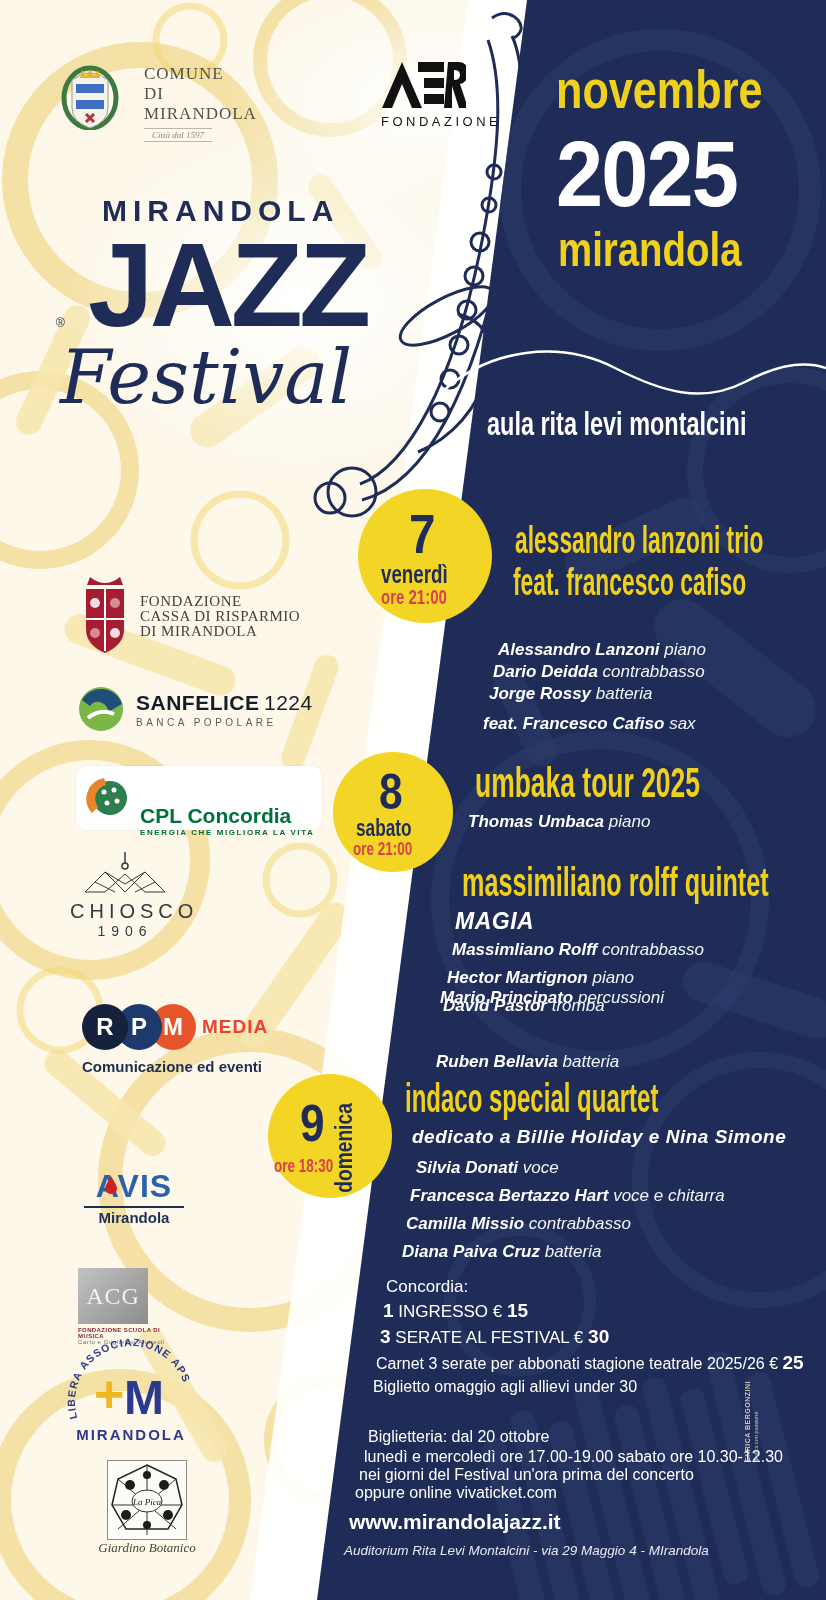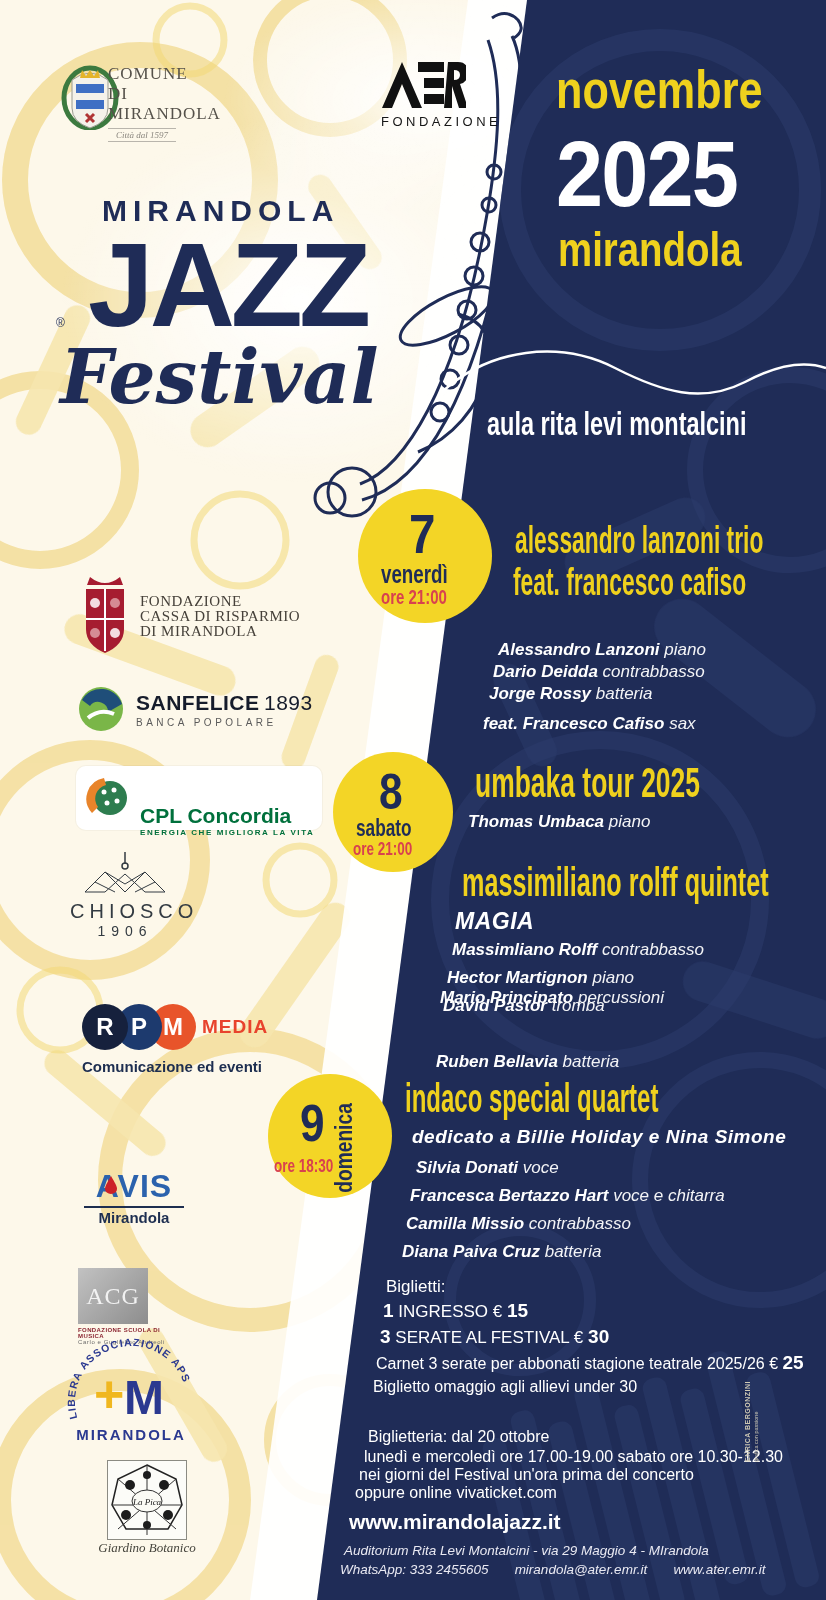--- a/index.html
+++ b/index.html
@@ -152,42 +152,42 @@
   </svg>
 
   <svg class="abs" width="60" height="72" style="left:60px;top:58px;">
     <ellipse cx="30" cy="40" rx="26" ry="30" fill="none" stroke="#3c7a3f" stroke-width="5"></ellipse>
     <path d="M 12,22 Q 30,8 48,22 L 48,50 Q 48,64 30,70 Q 12,64 12,50 Z" fill="#f5f2ea" stroke="#9a9a90" stroke-width="1"></path>
     <rect x="16" y="26" width="28" height="9" fill="#3f6fc4"></rect>
     <rect x="16" y="42" width="28" height="9" fill="#3f6fc4"></rect>
     <path d="M 22,12 l 4,6 4,-6 4,6 4,-6 2,8 h -20 Z" fill="#e4b42a"></path>
     <path d="M 26,56 l 8,8 M 34,56 l -8,8" stroke="#b03434" stroke-width="3"></path>
   </svg>
-  <div class="abs" style="left:108px;top:64px;font-family:'Liberation Serif',serif;color:#55514a;">
+  <div class="abs" style="left:108px;top:64px;font-family:'Liberation Serif',serif;color:#55514a;padding-left:36px;">
     <div style="font-size:17px;letter-spacing:1px;">COMUNE</div>
     <div style="font-size:17px;letter-spacing:1px;">DI</div>
     <div style="font-size:17px;letter-spacing:1px;">MIRANDOLA</div>
     <div style="font-size:9px;font-style:italic;color:#8a867e;margin-top:4px;border-top:1px solid #b9b5ac;border-bottom:1px solid #b9b5ac;padding:1px 8px;display:inline-block;">Città dal 1597</div>
   </div>
 
   <div class="abs" style="left:381px;top:58px;width:86px;text-align:center;">
     <svg width="84" height="50">
       <polygon points="0,50 20,4 40,50 30,50 20,26 10,50" fill="#111"></polygon>
       <rect x="36" y="4" width="26" height="10" fill="#111"></rect>
       <rect x="42" y="20" width="20" height="10" fill="#111"></rect>
       <rect x="42" y="36" width="20" height="10" fill="#111"></rect>
       <path d="M 66,4 h 10 q 10,0 10,11 q 0,9 -8,11 l 8,24 h -9 l -7,-22 v 22 h -8 Z M 72,12 v 10 q 6,0 6,-5 q 0,-5 -6,-5 Z" fill="#111"></path>
     </svg>
     <div style="font-size:13px;letter-spacing:3.5px;color:#161616;margin-top:2px;">FONDAZIONE</div>
   </div>
 
   <div class="abs navy" style="left:102px;top:194px;font-size:30px;font-weight:900;letter-spacing:6px;">MIRANDOLA</div>
   <div class="abs navy" style="left:88px;top:226px;font-size:118px;font-weight:900;letter-spacing:-4px;line-height:1;">JAZZ</div>
   <div class="abs navy" style="left:56px;top:316px;font-size:12px;">®</div>
-  <div class="abs navy" style="left:60px;top:340px;font-family:'DejaVu Serif',serif;font-style:italic;font-weight:700;font-size:74px;line-height:1;">Festival</div>
+  <div class="abs navy" style="left:60px;top:340px;font-family:'DejaVu Serif',serif;font-style:italic;font-weight:400;font-size:74px;line-height:1;">Festival</div>
 
   <div class="abs" style="left:556px;top:58px;">
     <span class="cx yellow-t" style="transform:scaleX(.8);font-size:54px;font-weight:800;">novembre</span>
   </div>
   <div class="abs" style="left:556px;top:122px;">
     <span class="cx white-t" style="transform:scaleX(.92);font-size:92px;font-weight:800;letter-spacing:-2px;">2025</span>
   </div>
   <div class="abs" style="left:558px;top:222px;">
     <span class="cx yellow-t" style="transform:scaleX(.8);font-size:48px;font-weight:800;">mirandola</span>
   </div>
@@ -268,44 +268,39 @@
   <div class="abs perf" style="left:410px;top:1186px;">
     <b>Francesca Bertazzo Hart</b> <span class="role">voce e chitarra</span>
   </div>
   <div class="abs perf" style="left:406px;top:1214px;">
     <b>Camilla Missio</b> <span class="role">contrabbasso</span>
   </div>
   <div class="abs perf" style="left:402px;top:1242px;">
     <b>Diana Paiva Cruz</b> <span class="role">batteria</span>
   </div>
 
-  <div class="abs tix" style="left:386px;top:1277px;">Biglietti:</div>
+  <div class="abs tix" style="left:386px;top:1277px;">Concordia:</div>
   <div class="abs tix" style="left:383px;top:1300px;">
     <b>1</b> <span>INGRESSO €</span> <b>15</b>
   </div>
   <div class="abs tix" style="left:380px;top:1326px;">
     <b>3</b> <span>SERATE AL FESTIVAL  €</span> <b>30</b>
   </div>
   <div class="abs tix" style="left:376px;top:1352px;font-size:16px;">
     <span>Carnet 3 serate per abbonati stagione teatrale 2025/26 €</span> <b>25</b>
   </div>
   <div class="abs tix" style="left:373px;top:1378px;font-size:16px;">Biglietto omaggio agli allievi under 30</div>
 
   <div class="abs tix" style="left:368px;top:1428px;font-size:16px;">Biglietteria: dal 20 ottobre</div>
   <div class="abs tix" style="left:364px;top:1448px;font-size:16px;">lunedì e mercoledì ore 17.00-19.00 sabato ore 10.30-12.30</div>
   <div class="abs tix" style="left:359px;top:1466px;font-size:16px;">nei giorni del Festival un'ora prima del concerto</div>
   <div class="abs tix" style="left:355px;top:1484px;font-size:16px;">oppure online vivaticket.com</div>
   <div class="abs white-t" style="left:349px;top:1510px;font-size:21px;font-weight:800;">www.mirandolajazz.it</div>
 
   <div class="abs footer-line" style="left:344px;top:1543px;">Auditorium Rita Levi Montalcini - via 29 Maggio 4 - MIrandola</div>
-  <div class="abs" style="left:340px;top:1562px;display:flex;gap:26px;">
-    <span class="footer-line">WhatsApp: 333 2455605</span>
-    <span class="footer-line">mirandola@ater.emr.it</span>
-    <span class="footer-line">www.ater.emr.it</span>
-  </div>
 
   <div class="abs credit" style="left:744px;top:1462px;">
     <div style="font-size:7px;font-weight:700;letter-spacing:.5px;">ENRICA BERGONZINI</div>
     <div style="font-size:5.5px;">grafica con passione</div>
   </div>
 
   <div class="abs" style="left:80px;top:575px;display:flex;align-items:center;gap:10px;">
     <svg width="50" height="82">
       <path d="M 6,14 h 38 v 40 q 0,16 -19,24 q -19,-8 -19,-24 Z" fill="#a61c30"></path>
       <line x1="25" y1="14" x2="25" y2="76" stroke="#fff" stroke-width="2"></line>
@@ -325,21 +320,21 @@
 
   <div class="abs" style="left:78px;top:686px;display:flex;align-items:center;gap:12px;">
     <svg width="46" height="46">
       <circle cx="23" cy="23" r="22" fill="#7ab648"></circle>
       <path d="M 4,14 A 22,22 0 0 1 44,18 L 30,26 A 10,10 0 0 0 12,20 Z" fill="#1f4e79"></path>
       <path d="M 10,32 q 12,-10 26,-4" stroke="#fff" stroke-width="4" fill="none"></path>
     </svg>
     <div>
       <div>
         <span class="sf-name">SANFELICE</span>
-        <span class="sf-name" style="font-weight:400;">1893</span>
+        <span class="sf-name" style="font-weight:400;">1224</span>
       </div>
       <div class="sf-sub">BANCA POPOLARE</div>
     </div>
   </div>
 
   <div class="abs cpl-box" style="left:76px;top:766px;width:246px;height:64px;display:flex;align-items:center;gap:10px;padding-left:8px;box-sizing:border-box;">
     <svg width="46" height="46">
       <circle cx="26" cy="23" r="17" fill="#2e7d4f"></circle>
       <circle cx="20" cy="17" r="2.5" fill="#fff"></circle>
         <circle cx="30" cy="15" r="2.5" fill="#fff"></circle>

